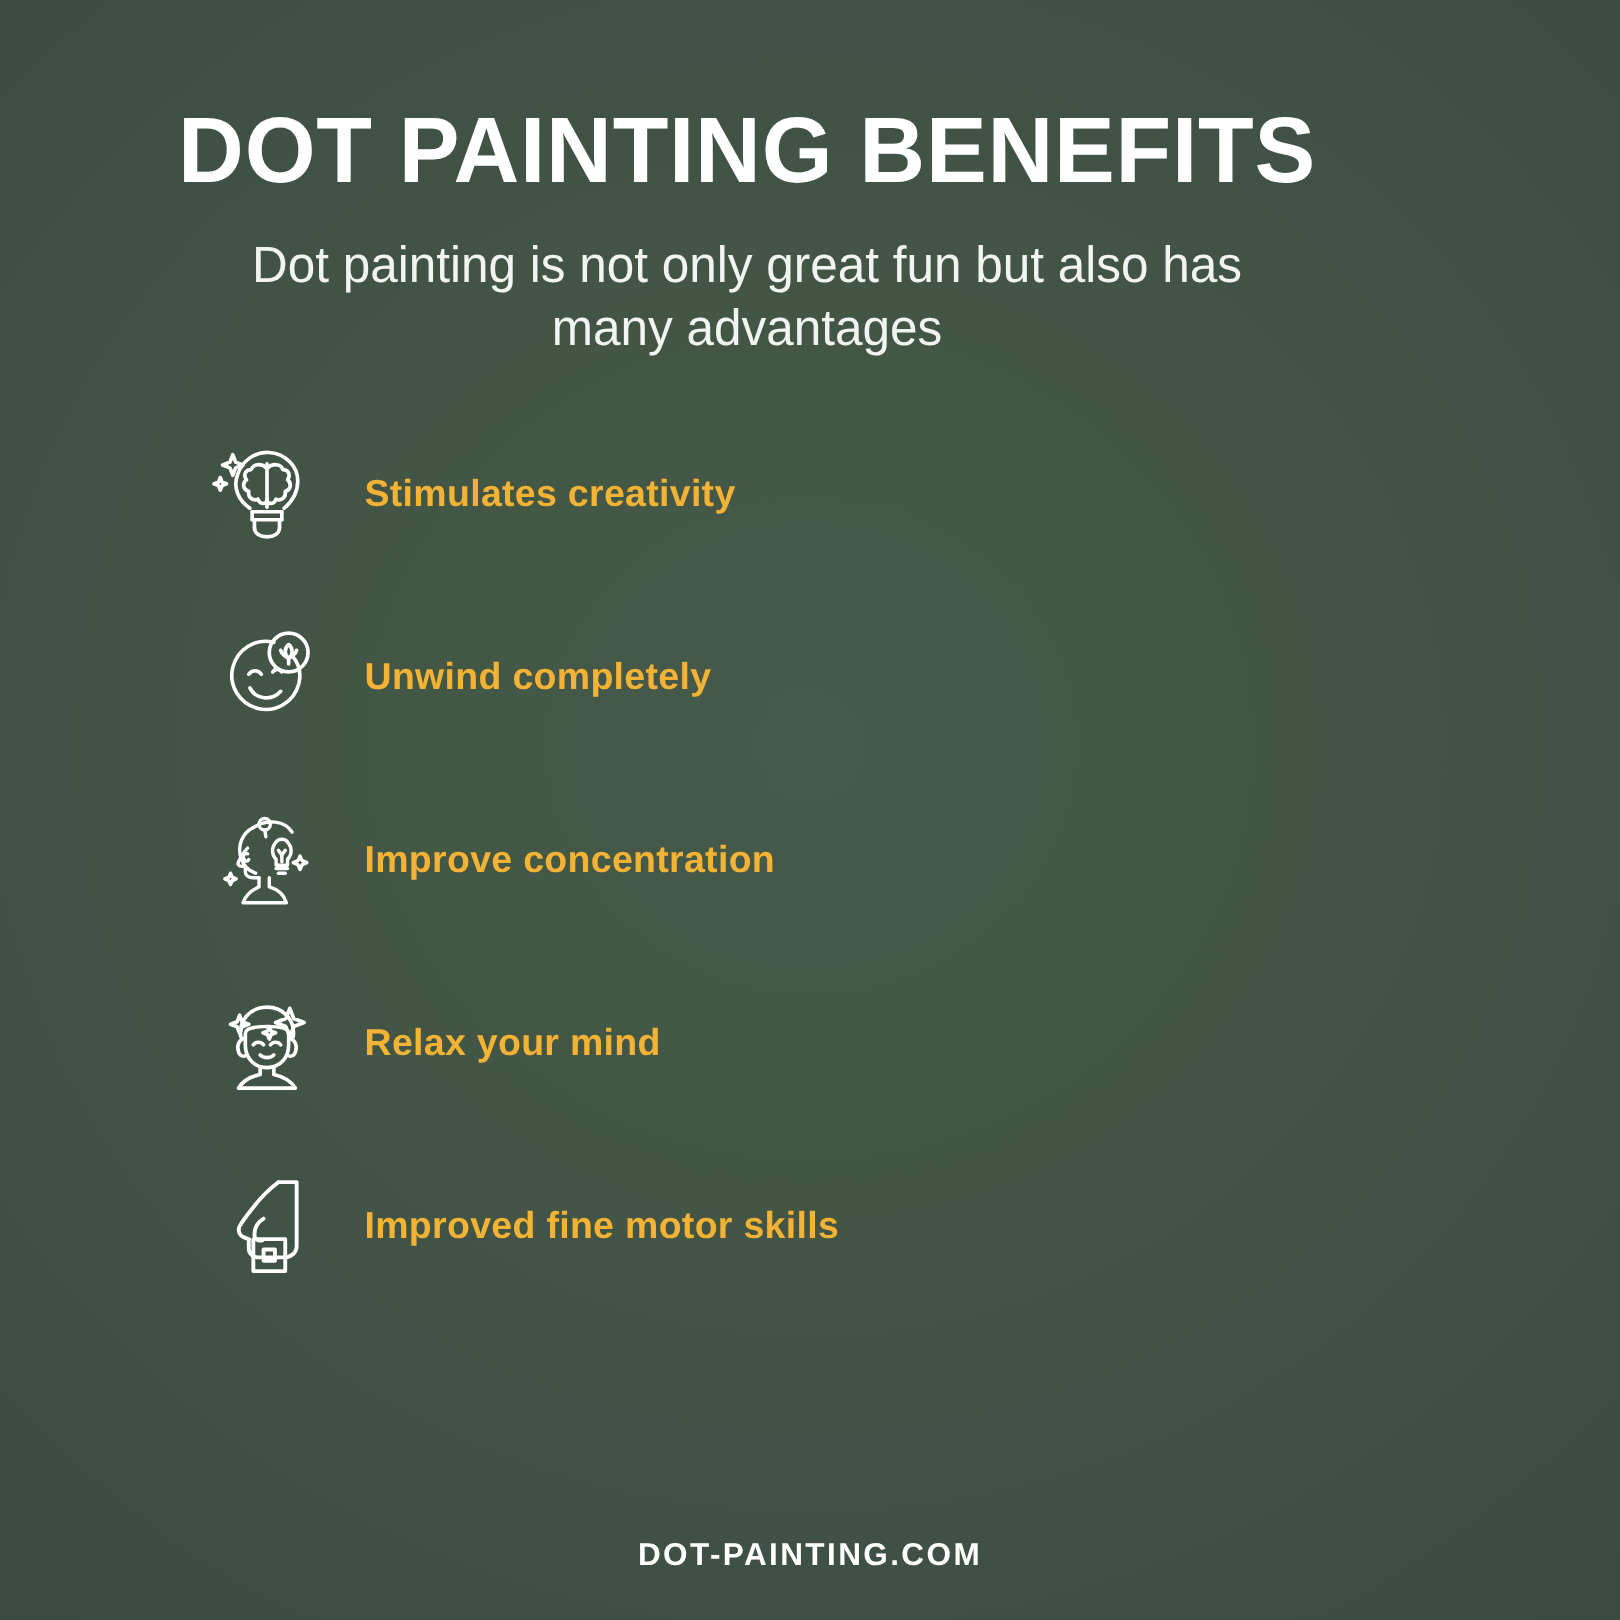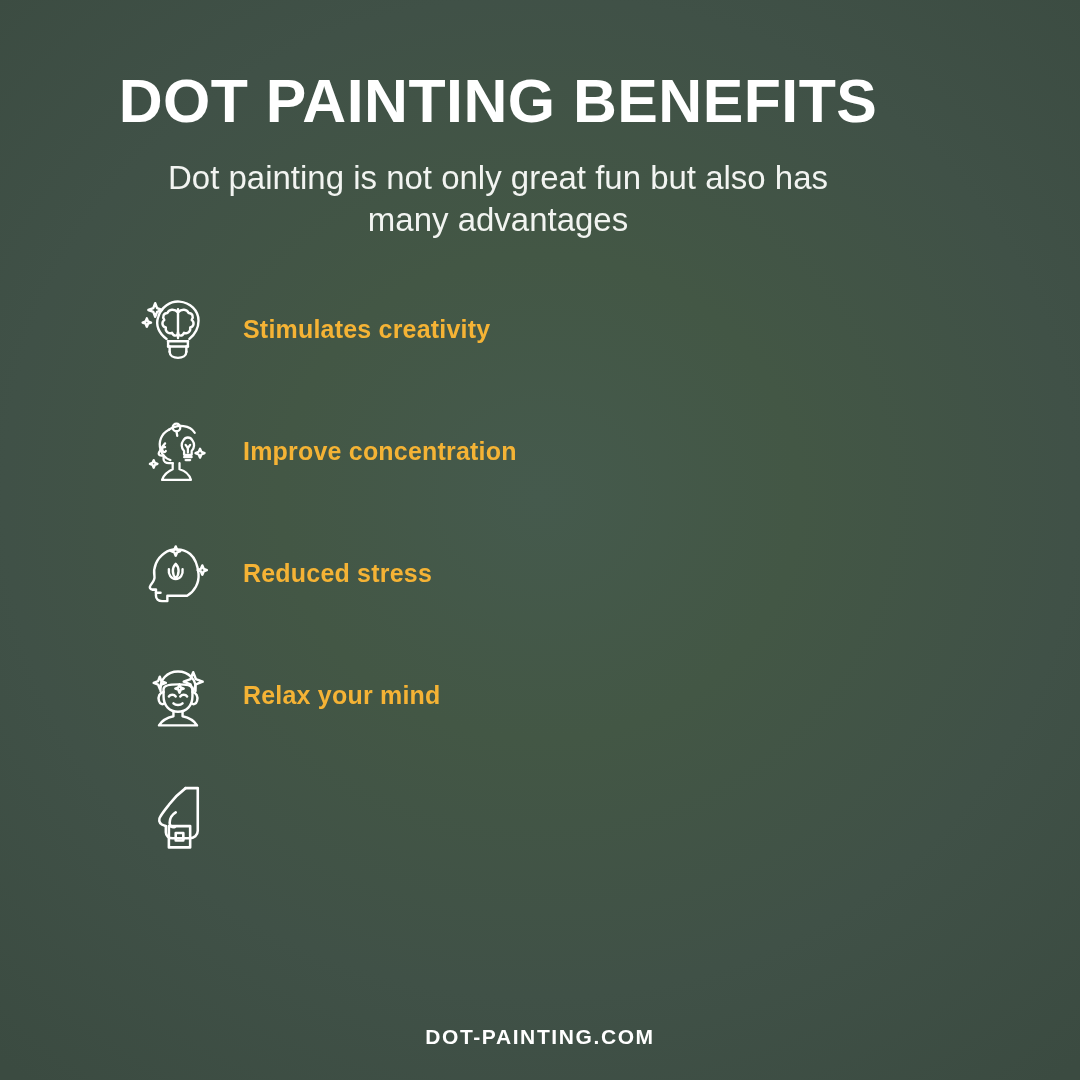--- a/index.html
+++ b/index.html
@@ -132,20 +132,41 @@
           <path d="M39 80 C39 85 44 88 50 88 C56 88 61 85 61 80"></path>
           <path d="M37 66 L37 73 M63 66 L63 73 M39 73 L39 80 M61 73 L61 80"></path>
 
           <path d="M20 16 L22.5 22.5 L29 25 L22.5 27.5 L20 34 L17.5 27.5 L11 25 L17.5 22.5 Z"></path>
           <path d="M9 36 L10.6 40 L14.5 41.5 L10.6 43 L9 47 L7.4 43 L3.5 41.5 L7.4 40 Z"></path>
         </svg>
       </span>
       <span class="benefit-label">Stimulates creativity</span>
     </div>
 
+    <div class="benefit-row">
+      <span class="benefit-icon">
+        <svg viewBox="0 0 100 100" fill="none" stroke="#ffffff" stroke-width="3.2" stroke-linecap="round" stroke-linejoin="round">
+
+          <path d="M73 33 C78 39 80 47 78 56 C74 72 58 82 42 78 C26 74 16 58 20 42 C24 26 40 16 56 20"></path>
+
+          <path d="M34 48 C37 44 42 44 45 48"></path>
+
+          <path d="M55 46 C57 43 61 43 63 46"></path>
+
+          <path d="M35 60 C40 70 54 72 62 63"></path>
+
+          <circle cx="69" cy="29" r="17"></circle>
+
+          <path d="M69 22 C65 25 65 31 69 34 C73 31 73 25 69 22 Z"></path>
+          <path d="M62 27 C63 31 67 34 71 33 M76 27 C75 31 71 34 67 33"></path>
+          <path d="M69 34 L69 39"></path>
+        </svg>
+      </span>
+      <span class="benefit-label">Unwind completely</span>
+    </div>
 
     <div class="benefit-row">
       <span class="benefit-icon">
         <svg viewBox="0 0 100 100" fill="none" stroke="#ffffff" stroke-width="3" stroke-linecap="round" stroke-linejoin="round">
 
           <path d="M38 22 C50 14 66 16 72 26"></path>
           <path d="M38 22 C28 27 24 38 27 48 C29 55 34 60 40 62"></path>
 
           <path d="M33 40 C30 43 27 48 25 52 C24 54 25 56 28 56 L31 56"></path>
           <path d="M31 56 L31 61 C31 64 34 66 38 66 L43 66"></path>
@@ -163,41 +184,20 @@
           <circle cx="48" cy="19" r="5"></circle>
           <path d="M48 24 L49 30"></path>
 
           <path d="M79 47 L80.8 51 L85 52.8 L80.8 54.6 L79 58.8 L77.2 54.6 L73 52.8 L77.2 51 Z"></path>
           <path d="M18 62 L19.5 65.5 L23 67 L19.5 68.5 L18 72 L16.5 68.5 L13 67 L16.5 65.5 Z"></path>
         </svg>
       </span>
       <span class="benefit-label">Improve concentration</span>
     </div>
 
-    <div class="benefit-row">
-      <span class="benefit-icon">
-        <svg viewBox="0 0 100 100" fill="none" stroke="#ffffff" stroke-width="3.2" stroke-linecap="round" stroke-linejoin="round">
-
-          <path d="M66 25 C56 17 42 17 32 24 C22 31 17 43 19 54
-                   C20 59 17 62 14 66 C12 69 13 72 17 72 L21 72
-                   L21 80 C21 84 24 87 29 87 L36 87 L36 80
-                   L62 80 C72 74 78 63 77 51 C76 41 73 31 66 25 Z"></path>
-
-          <path d="M17 72 L21 72"></path>
-          <path d="M21 76 L27 76"></path>
-
-          <path d="M47 38 C42 43 42 52 47 57 C52 52 52 43 47 38 Z"></path>
-          <path d="M38 45 C37 52 41 58 47 58 M56 45 C57 52 53 58 47 58"></path>
-
-          <path d="M47 15 L48.8 19.4 L53 21.2 L48.8 23 L47 27.2 L45.2 23 L41 21.2 L45.2 19.4 Z"></path>
-          <path d="M82 40 L83.8 44.4 L88 46.2 L83.8 48 L82 52.2 L80.2 48 L76 46.2 L80.2 44.4 Z"></path>
-        </svg>
-      </span>
-      <span class="benefit-label">Reduced stress</span>
-    </div>
 
     <div class="benefit-row">
       <span class="benefit-icon">
         <svg viewBox="0 0 100 100" fill="none" stroke="#ffffff" stroke-width="3.2" stroke-linecap="round" stroke-linejoin="round">
 
           <path d="M27 45 C25 30 36 19 50 19 C64 19 75 30 73 45"></path>
 
           <path d="M31 42 C31 38 37 36 50 36 C63 36 69 38 69 42
                    L69 52 C69 64 61 72 50 72 C39 72 31 64 31 52 Z"></path>
 
@@ -227,19 +227,20 @@
           <path d="M60 12 C52 18 44 26 38 34 C34 39 30 44 27 49
                    C24 53 25 58 29 60 L34 62"></path>
 
           <path d="M34 62 L34 70 C34 75 38 78 43 78 L58 78"></path>
           <path d="M47 44 C42 47 39 52 39 58 C39 62 42 64 46 63"></path>
 
           <rect x="38" y="62" width="28" height="28"></rect>
           <rect x="47" y="71" width="10" height="10"></rect>
         </svg>
       </span>
+      <span class="benefit-label">Improved fine motor skills</span>
     </div>
 
   </div>
 
   <div id="footer">DOT-PAINTING.COM</div>
 
 </div>
 
 </body></html>

